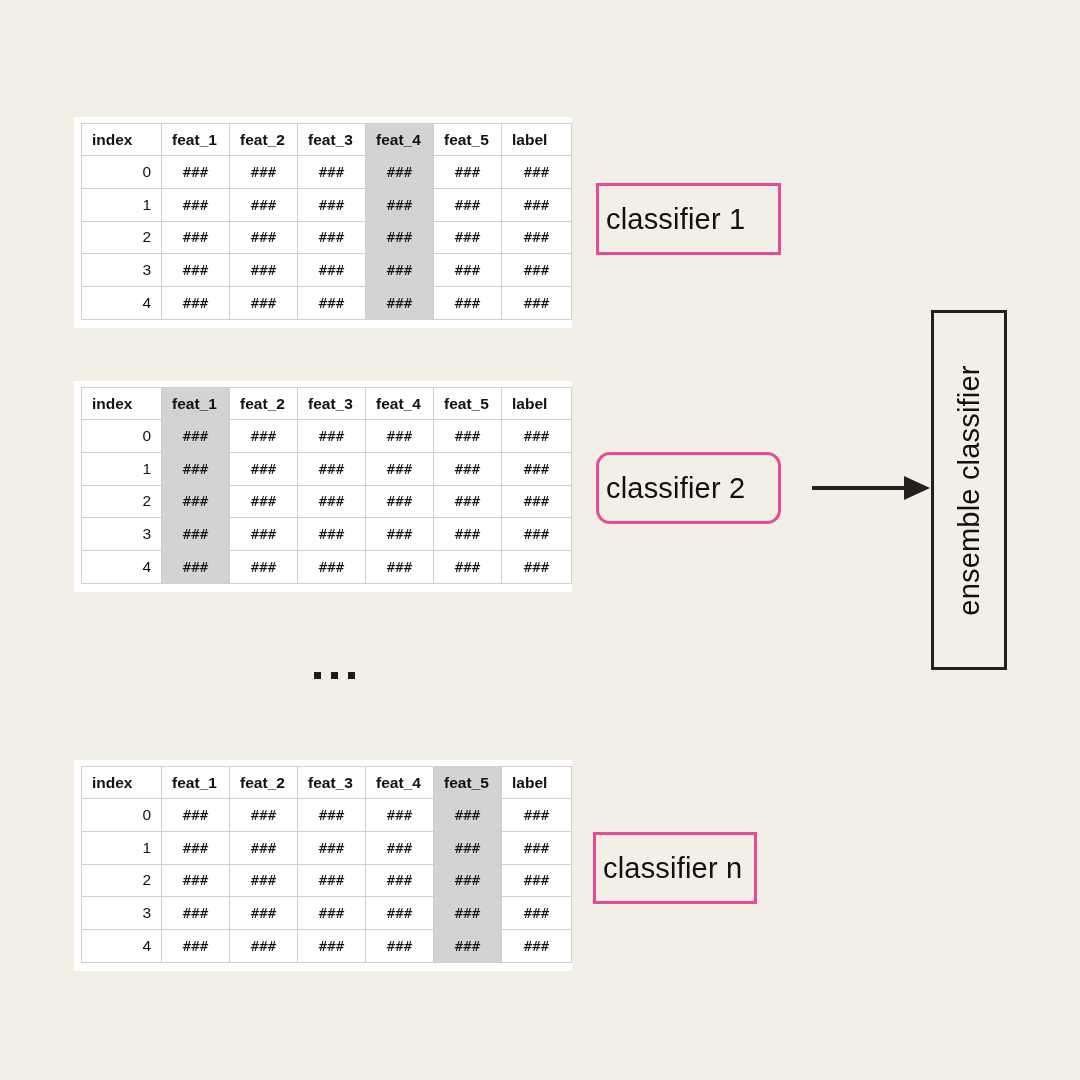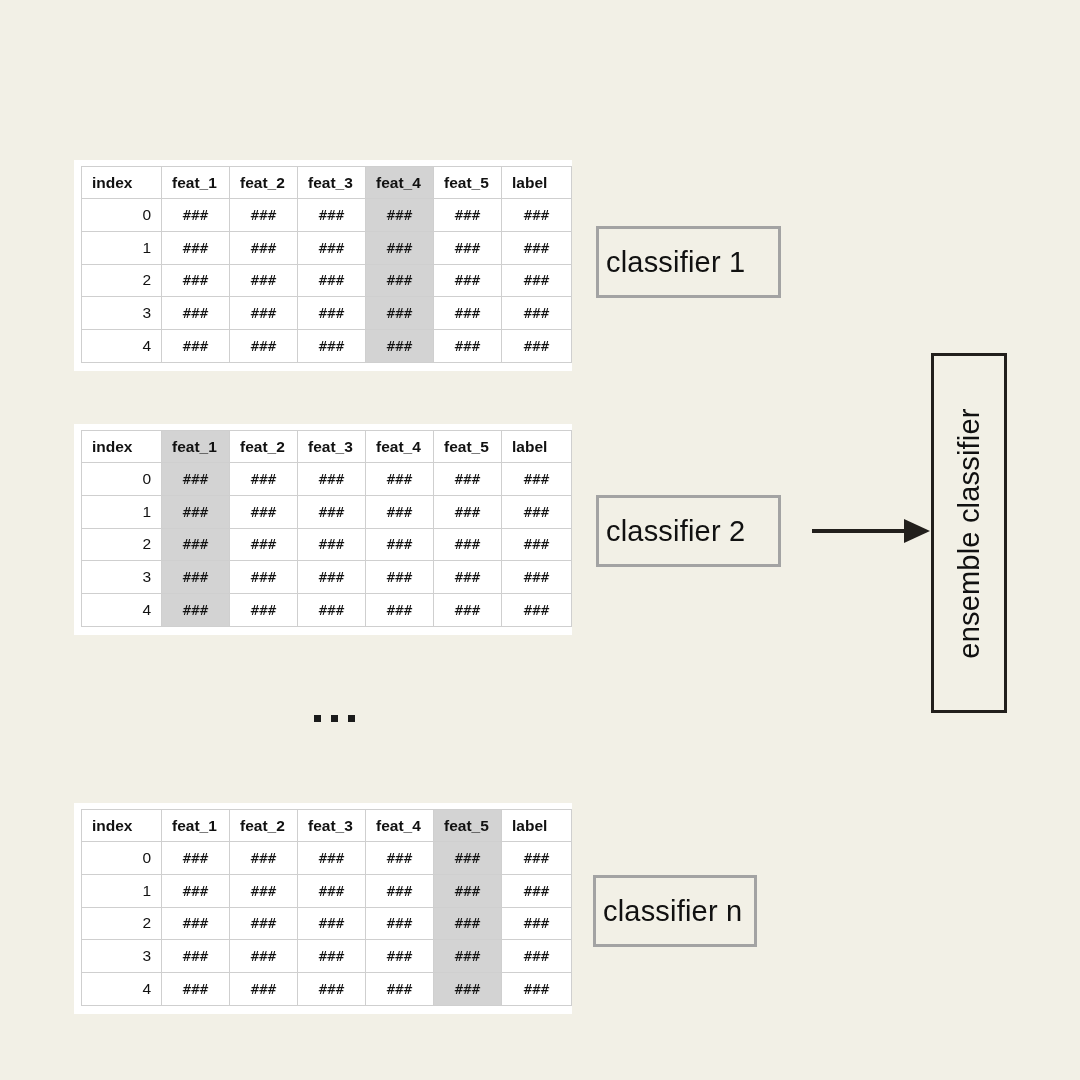--- a/index.html
+++ b/index.html
@@ -10,21 +10,20 @@
     width: 1080px;
     height: 1080px;
     background: #f2f0e6;
     font-family: "Liberation Sans", sans-serif;
     overflow: hidden;
     position: relative;
   }
   .stage {
     position: absolute;
     inset: 0;
-    margin-top: 43px;
   }
 
   
   .table-card {
     position: absolute;
     background: #ffffff;
     box-sizing: border-box;
     padding: 6px 7px 8px 7px;
   }
   .table-card.t1 { left: 74px;  top: 117px; width: 498px; height: 211px; }
@@ -69,33 +68,33 @@
     background: #d3d3d3;
   }
   
   col.c-index { width: 80px; }
   col.c-feat  { width: 68px; }
   col.c-label { width: 70px; }
 
   
   .clf-box {
     position: absolute;
-    border: 3px solid #a3a3a3;
+    border: 3px solid #ec4899;
     background: #f2f0e6;
     box-sizing: border-box;
     display: flex;
     align-items: center;
     justify-content: flex-start;
     padding-left: 7px;
     font-size: 29px;
     color: #111111;
     letter-spacing: 0.2px;
   }
   .clf-box.c1 { left: 596px; top: 183px; width: 185px; height: 72px; }
-  .clf-box.c2 { left: 596px; top: 452px; width: 185px; height: 72px; }
+  .clf-box.c2 { left: 596px; top: 452px; width: 185px; height: 72px; border-radius: 14px; }
   .clf-box.cn { left: 593px; top: 832px; width: 164px; height: 72px; }
 
   
   .ensemble-box {
     position: absolute;
     left: 931px;
     top: 310px;
     width: 76px;
     height: 360px;
     border: 3px solid #221f1c;

